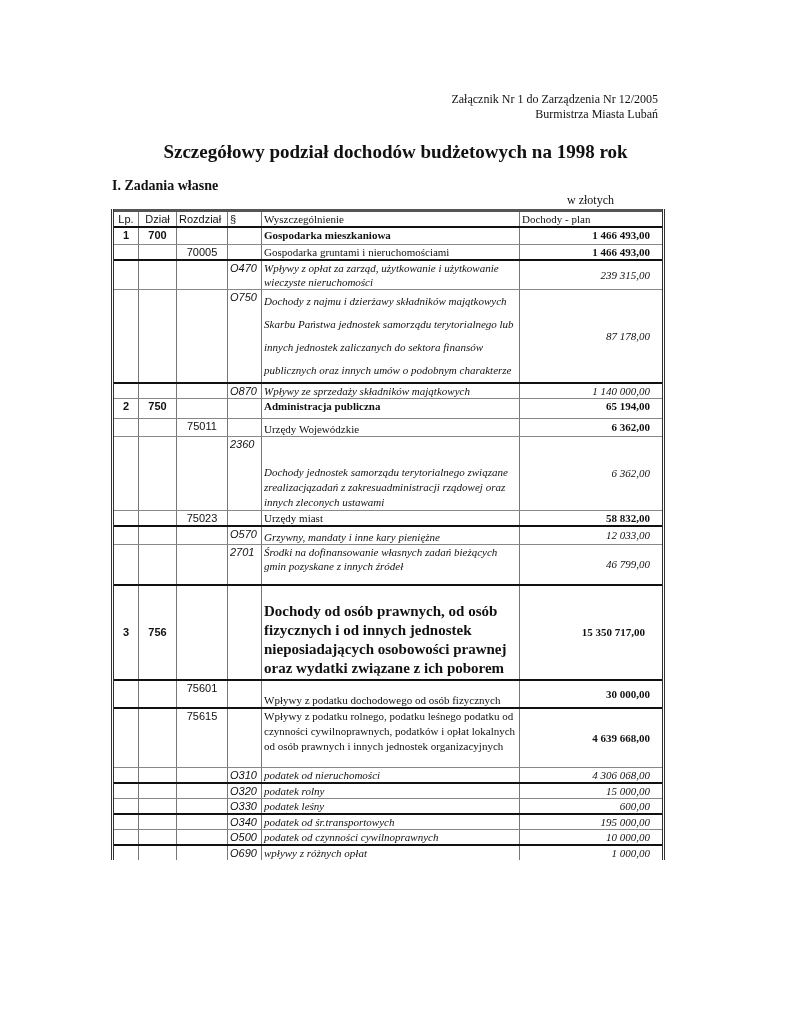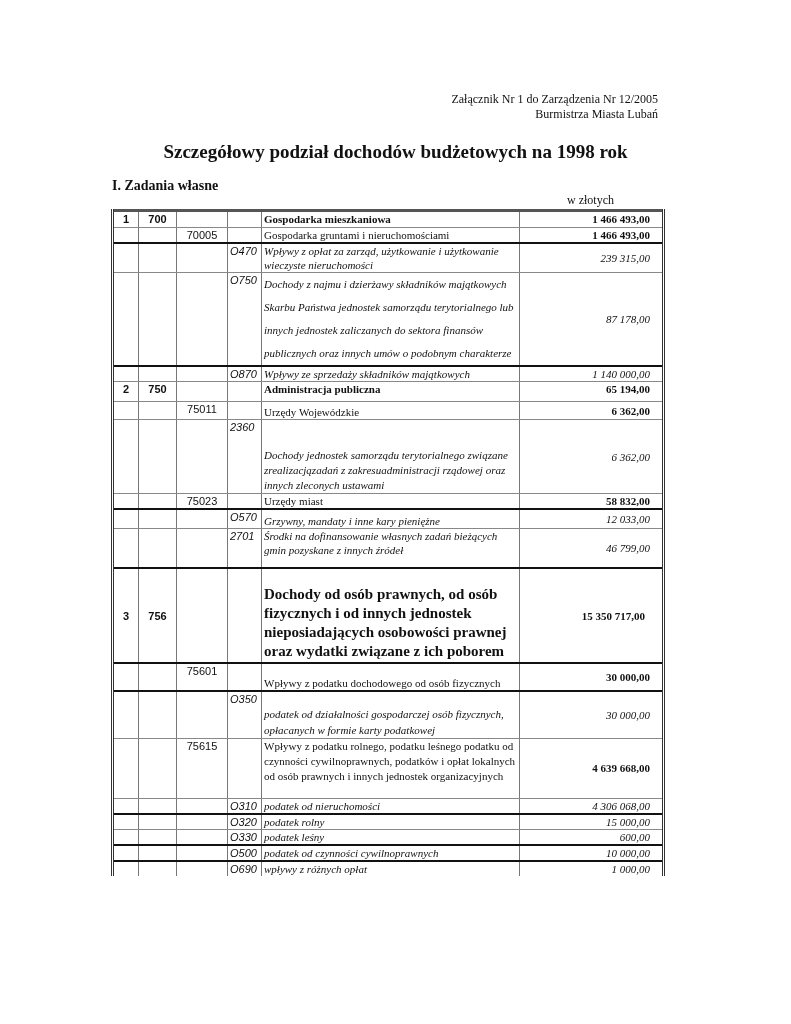--- a/index.html
+++ b/index.html
@@ -45,20 +45,28 @@
 <table class="budget">
   <colgroup>
     <col style="width:26px">
       <col style="width:38px">
       <col style="width:51px">
       <col style="width:34px">
       <col style="width:258px">
       <col style="width:144px">
   </colgroup>
   <tbody>
+      <tr class="hdr thick" style="height:16px">
+    <td class="c-lp sans">Lp.</td>
+    <td class="c-dz sans">Dział</td>
+    <td class="sans">Rozdział</td>
+    <td class="sans">§</td>
+    <td>Wyszczególnienie</td>
+    <td>Dochody - plan</td>
+  </tr>
 
   <tr style="height:17px">
     <td class="c-lp bigsans">1</td>
     <td class="c-dz bigsans">700</td>
     <td></td>
     <td></td>
     <td class="big">Gospodarka mieszkaniowa</td>
     <td class="c-amt big">1 466 493,00</td>
   </tr>
 
@@ -163,28 +171,20 @@
 
   <tr class="thick" style="height:28px">
     <td></td>
     <td></td>
     <td class="c-rz sans">75601</td>
     <td></td>
     <td class="bot">Wpływy z podatku dochodowego od osób fizycznych</td>
     <td class="c-amt bold mid">30 000,00</td>
   </tr>
 
-  <tr style="height:47px">
-    <td></td>
-    <td></td>
-    <td></td>
-    <td class="c-par">O350</td>
-    <td class="it bot" style="line-height:16px">podatek od działalności gospodarczej osób fizycznych, opłacanych w formie karty podatkowej</td>
-    <td class="c-amt it mid">30 000,00</td>
-  </tr>
 
   <tr style="height:60px">
     <td></td>
     <td></td>
     <td class="c-rz sans">75615</td>
     <td></td>
     <td style="line-height:15px">Wpływy z podatku rolnego,  podatku leśnego podatku od czynności cywilnoprawnych, podatków i opłat lokalnych od osób prawnych i innych jednostek organizacyjnych</td>
     <td class="c-amt bold mid">4 639 668,00</td>
   </tr>
 
@@ -208,20 +208,28 @@
 
   <tr class="thick" style="height:14px">
     <td></td>
     <td></td>
     <td></td>
     <td class="c-par">O330</td>
     <td class="it">podatek leśny</td>
     <td class="c-amt it">600,00</td>
   </tr>
 
+  <tr style="height:14px">
+    <td></td>
+    <td></td>
+    <td></td>
+    <td class="c-par">O340</td>
+    <td class="it">podatek od śr.transportowych</td>
+    <td class="c-amt it">195 000,00</td>
+  </tr>
 
   <tr class="thick" style="height:14px">
     <td></td>
     <td></td>
     <td></td>
     <td class="c-par">O500</td>
     <td class="it">podatek od czynności cywilnoprawnych</td>
     <td class="c-amt it">10 000,00</td>
   </tr>
 

